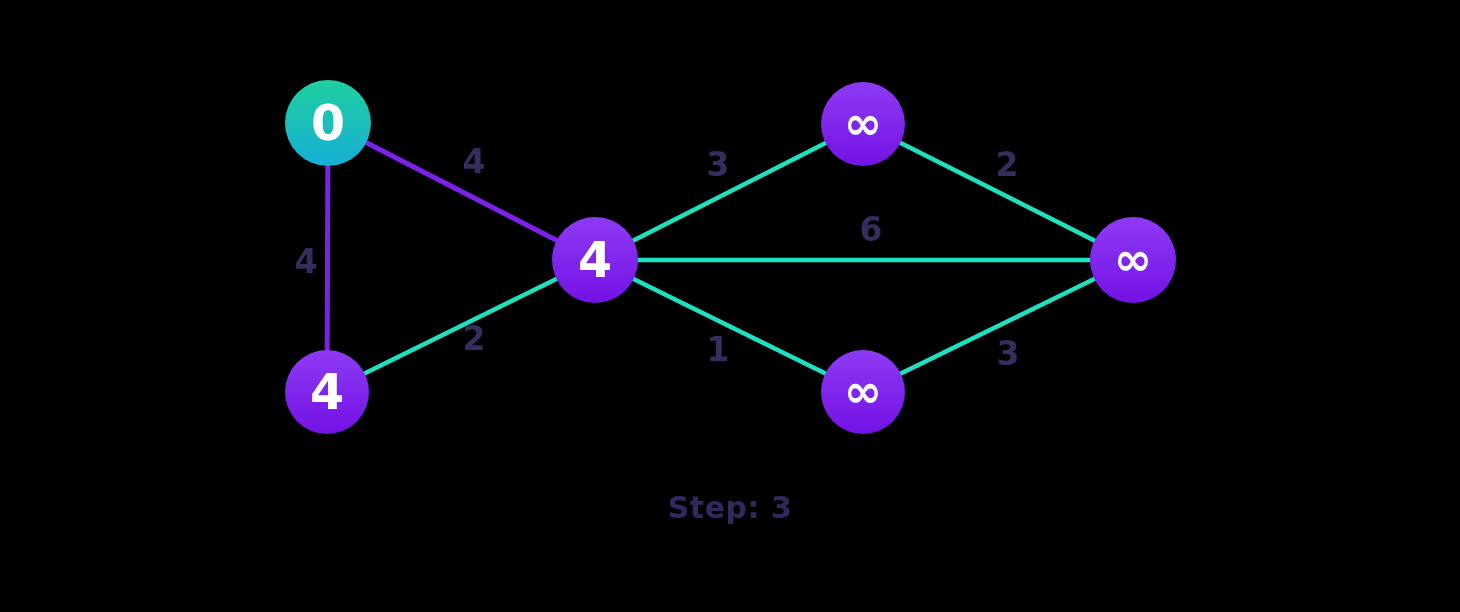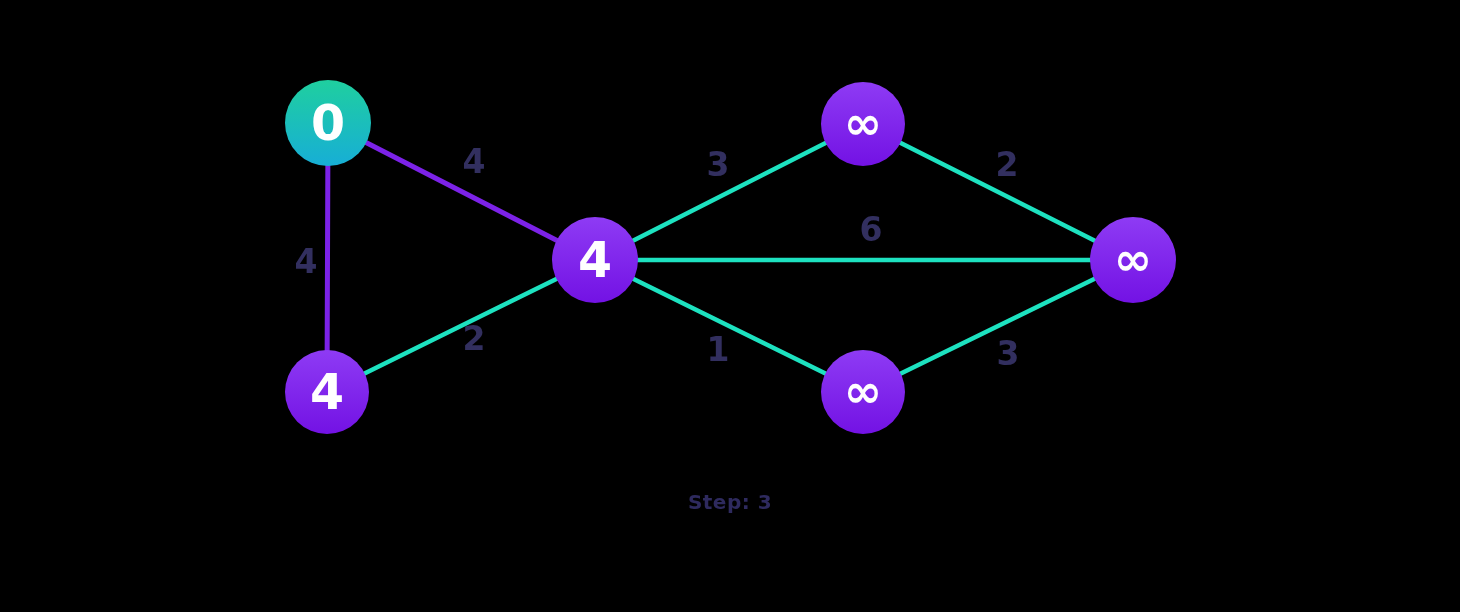--- a/index.html
+++ b/index.html
@@ -38,21 +38,21 @@
   }
   .node-label.digit { font-size: 49px; }
   .node-label.inf   { font-size: 46px; }
   #step-indicator {
     position: absolute;
     left: 0;
     right: 0;
     top: 490px;
     text-align: center;
     font-weight: bold;
-    font-size: 20px;
+    font-size: 30px;
     letter-spacing: 0.5px;
   }
 </style>
 </head>
 <body>
 
 <div id="stage" style="background: rgb(0, 0, 0);">
   <svg id="graph-svg" width="1460" height="612" viewBox="0 0 1460 612">
     <defs>
       <linearGradient id="grad-teal" x1="0" y1="0" x2="0" y2="1">

